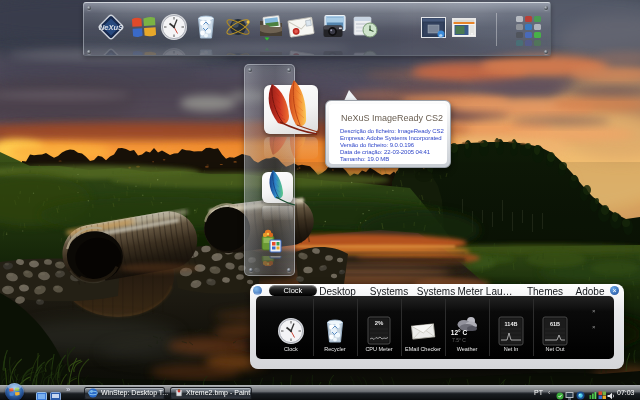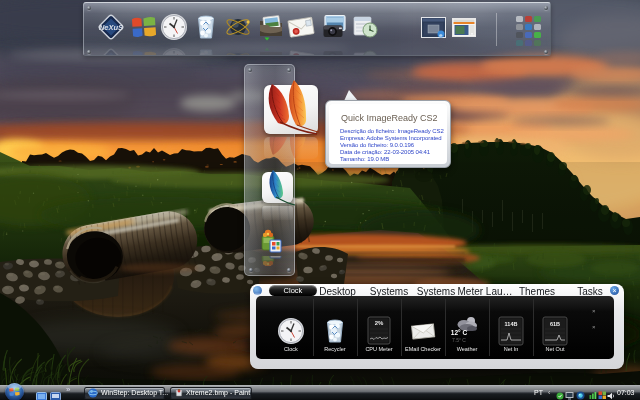--- a/index.html
+++ b/index.html
@@ -1178,38 +1178,38 @@
           <rect x="16.5" y="18.5" width="3" height="3" fill="#e8a82a"></rect>
         </svg></div>
     </div>
 <div class="screw" style="left:248px;top:68px"></div>
 <div class="screw" style="left:287px;top:68px"></div>
 <div class="screw" style="left:249px;top:268px"></div>
 <div class="screw" style="left:287px;top:268px"></div>
 <div class="abs" id="tippt"></div>
 <div class="abs" id="tip">
       <div id="tipin"></div>
-<div id="tiptitle">Quick ImageReady CS2</div>
+<div id="tiptitle">NeXuS ImageReady CS2</div>
 <div class="tipline" style="top:27px">Descrição do ficheiro: ImageReady CS2</div>
 <div class="tipline" style="top:34px">Empresa: Adobe Systems Incorporated</div>
 <div class="tipline" style="top:41px">Versão do ficheiro: 9.0.0.196</div>
 <div class="tipline" style="top:48px">Data de criação: 22-03-2005 04:41</div>
 <div class="tipline" style="top:55px">Tamanho: 19.0 MB</div>
     </div>
 <div class="abs" id="panel">
 <div class="abs" style="left:3px;top:2px;width:9px;height:9px;border-radius:50%;background:radial-gradient(circle at 35% 30%,#8ac0f0,#2a5aa8)"><svg width="9" height="9" viewBox="0 0 9 9">
           <path d="M2,3.2 h5 M2,4.7 h5 M2,6.2 h3.5" stroke="#e8f2fc" stroke-width="0.7"></path>
         </svg></div>
 <div id="mainbtn">Clock</div>
 <div class="tab" style="left:57.5px;width:60px">Desktop</div>
 <div class="tab" style="left:109px;width:60px">Systems</div>
 <div class="tab" style="left:156px;width:60px">Systems Pa…</div>
 <div class="tab" style="left:205px;width:60px">Meter Lau…</div>
-<div class="tab" style="left:257px;width:60px">Themes</div>
-<div class="tab" style="left:310px;width:60px">Tasks</div>
+<div class="tab" style="left:265px;width:60px">Themes</div>
+<div class="tab" style="left:310px;width:60px">Adobe</div>
 <div class="abs" style="left:360px;top:2px;width:9px;height:9px;border-radius:50%;background:radial-gradient(circle at 35% 30%,#6aa8e8,#1a4a98);color:#fff;font-size:7px;text-align:center;line-height:9px">×</div>
 <div id="blackpanel">
 <div class="sep" style="left:57px"></div>
 <div class="sep" style="left:101px"></div>
 <div class="sep" style="left:145px"></div>
 <div class="sep" style="left:189px"></div>
 <div class="sep" style="left:233px"></div>
 <div class="sep" style="left:277px"></div>
 <div class="wlabel" style="left:13px">Clock</div>
 <div class="wlabel" style="left:57px">Recycler</div>

